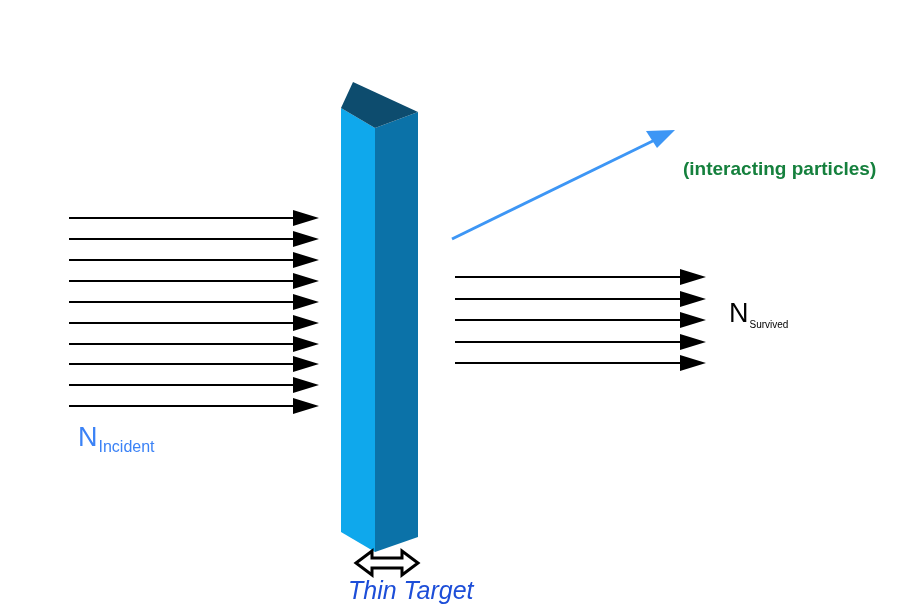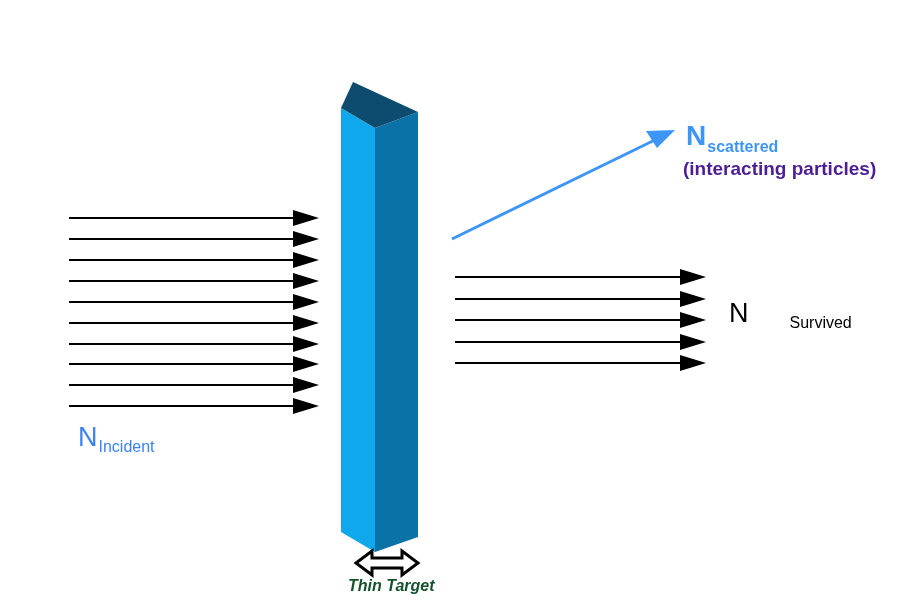--- a/index.html
+++ b/index.html
@@ -54,26 +54,25 @@
   #label-survived {
     left: 729px;
     top: 300px;
     color: #000000;
   }
   #label-survived .base {
     font-size: 27px;
     font-weight: 400;
   }
   #label-survived .sub {
-    font-size: 16px;
+    font-size: 10px;
     font-weight: 400;
     position: relative;
     top: 6px;
     left: 1px;
-    margin-left: 40px;
   }
   
   #label-scattered {
     left: 686px;
     top: 122px;
     color: #3d96f5;
   }
   #label-scattered .base {
     font-size: 28px;
     font-weight: 700;
@@ -81,31 +80,31 @@
   #label-scattered .sub {
     font-size: 16px;
     font-weight: 700;
     position: relative;
     top: 7px;
     left: 1px;
   }
   #label-scattered-paren {
     left: 683px;
     top: 159px;
-    color: #4c1d95;
+    color: #15803d;
     font-size: 19px;
     font-weight: 700;
   }
   
   #label-thin-target {
     left: 348px;
     top: 578px;
-    color: #14532d;
-    font-size: 16px;
-    font-weight: 700;
+    color: #1d4ed8;
+    font-size: 25px;
+    font-weight: 400;
     font-style: italic;
   }
 </style>
 </head>
 <body>
 
 <div id="stage">
 
   <svg id="diagram-svg" viewBox="0 0 911 612">
 
@@ -196,21 +195,18 @@
   </svg>
 
   <div class="lbl" id="label-incident">
     <span class="base">N</span><span class="sub">Incident</span>
   </div>
 
   <div class="lbl" id="label-survived">
     <span class="base">N</span><span class="sub">Survived</span>
   </div>
 
-  <div class="lbl" id="label-scattered">
-    <span class="base">N</span><span class="sub">scattered</span>
-  </div>
 
   <div class="lbl" id="label-scattered-paren">(interacting particles)</div>
 
   <div class="lbl" id="label-thin-target">Thin Target</div>
 
 </div>
 
 </body></html>

